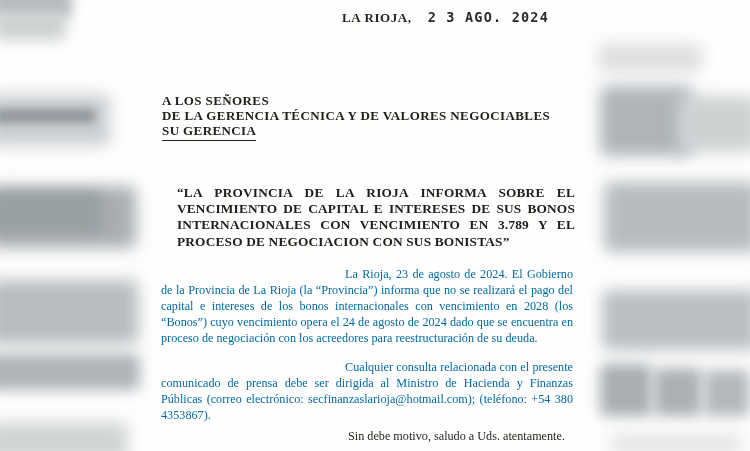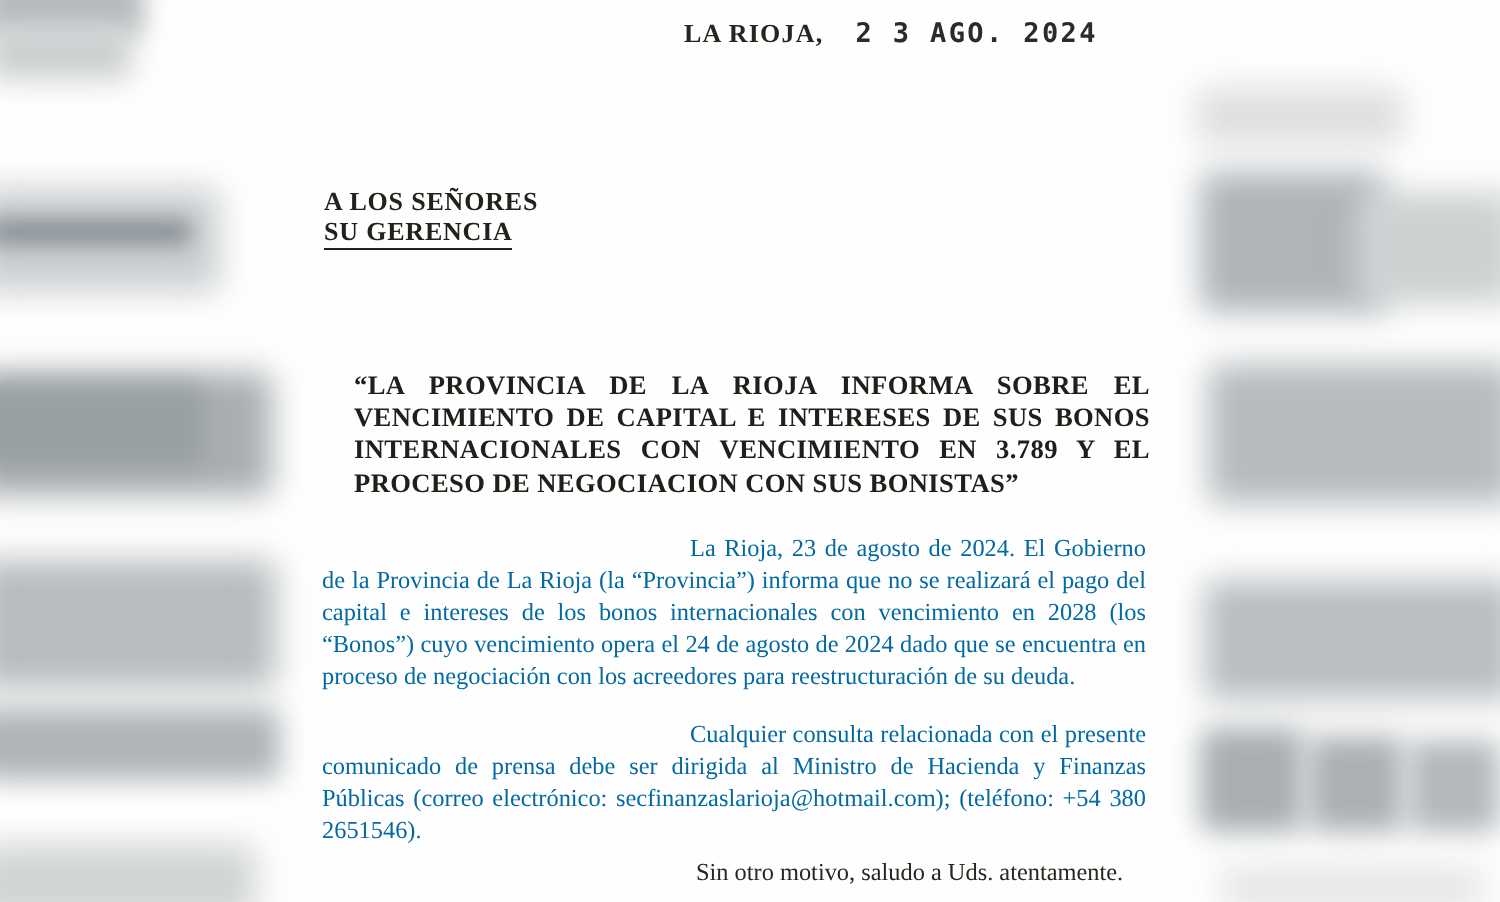--- a/index.html
+++ b/index.html
@@ -102,28 +102,29 @@
 
   <div>
 
     <div class="dateline">
       <span class="place">LA RIOJA,</span>
       <span class="stamp">2 3 AGO. 2024</span>
     </div>
 
     <div class="addressee">
       <div>A LOS SEÑORES</div>
+      <div>DE LA GERENCIA TÉCNICA Y DE VALORES NEGOCIABLES</div>
       <div>
         <span class="despacho">SU GERENCIA</span>
       </div>
     </div>
 
     <div class="headline">“LA PROVINCIA DE LA RIOJA INFORMA SOBRE EL VENCIMIENTO DE CAPITAL E INTERESES DE SUS BONOS INTERNACIONALES CON VENCIMIENTO EN 3.789 Y EL PROCESO DE NEGOCIACION CON SUS BONISTAS”</div>
 
     <div class="para para1">La Rioja, 23 de agosto de 2024. El Gobierno de la Provincia de La Rioja (la “Provincia”) informa que no se realizará el pago del capital e intereses de los bonos internacionales con vencimiento en 2028 (los “Bonos”) cuyo vencimiento opera el 24 de agosto de 2024 dado que se encuentra en proceso de negociación con los acreedores para reestructuración de su deuda.</div>
 
-    <div class="para para2">Cualquier consulta relacionada con el presente comunicado de prensa debe ser dirigida al Ministro de Hacienda y Finanzas Públicas (correo electrónico: secfinanzaslarioja@hotmail.com); (teléfono: +54 380 2651546).</div>
+    <div class="para para2">Cualquier consulta relacionada con el presente comunicado de prensa debe ser dirigida al Ministro de Hacienda y Finanzas Públicas (correo electrónico: secfinanzaslarioja@hotmail.com); (teléfono: +54 380 4353867).</div>
 
-    <div class="closing">Sin otro motivo, saludo a Uds. atentamente.</div>
+    <div class="closing">Sin debe motivo, saludo a Uds. atentamente.</div>
 
   </div>
 
 </div>
 
 </body></html>

